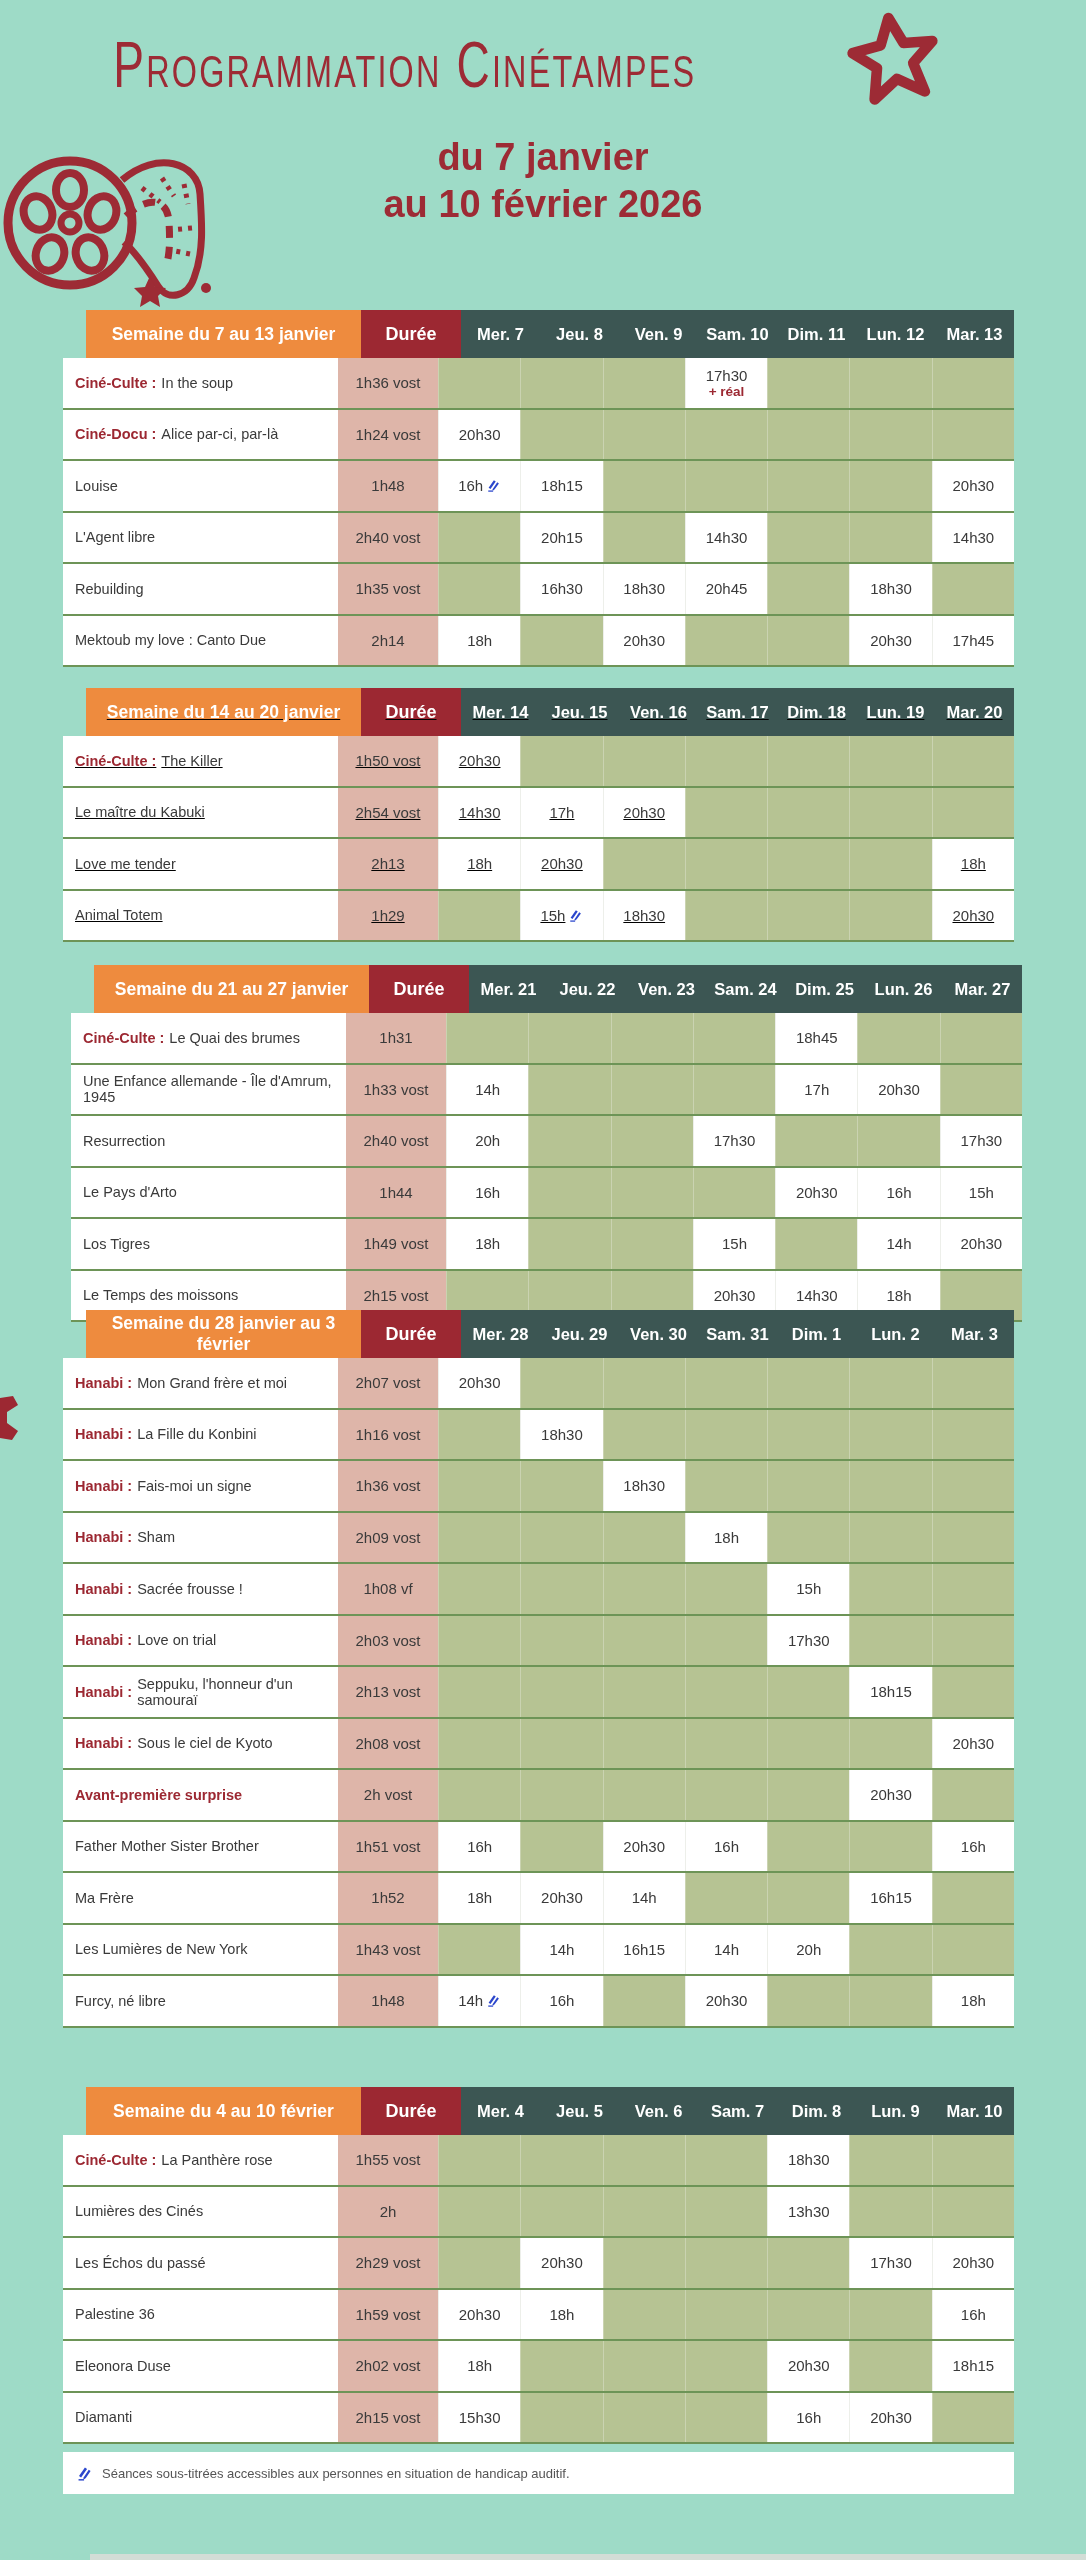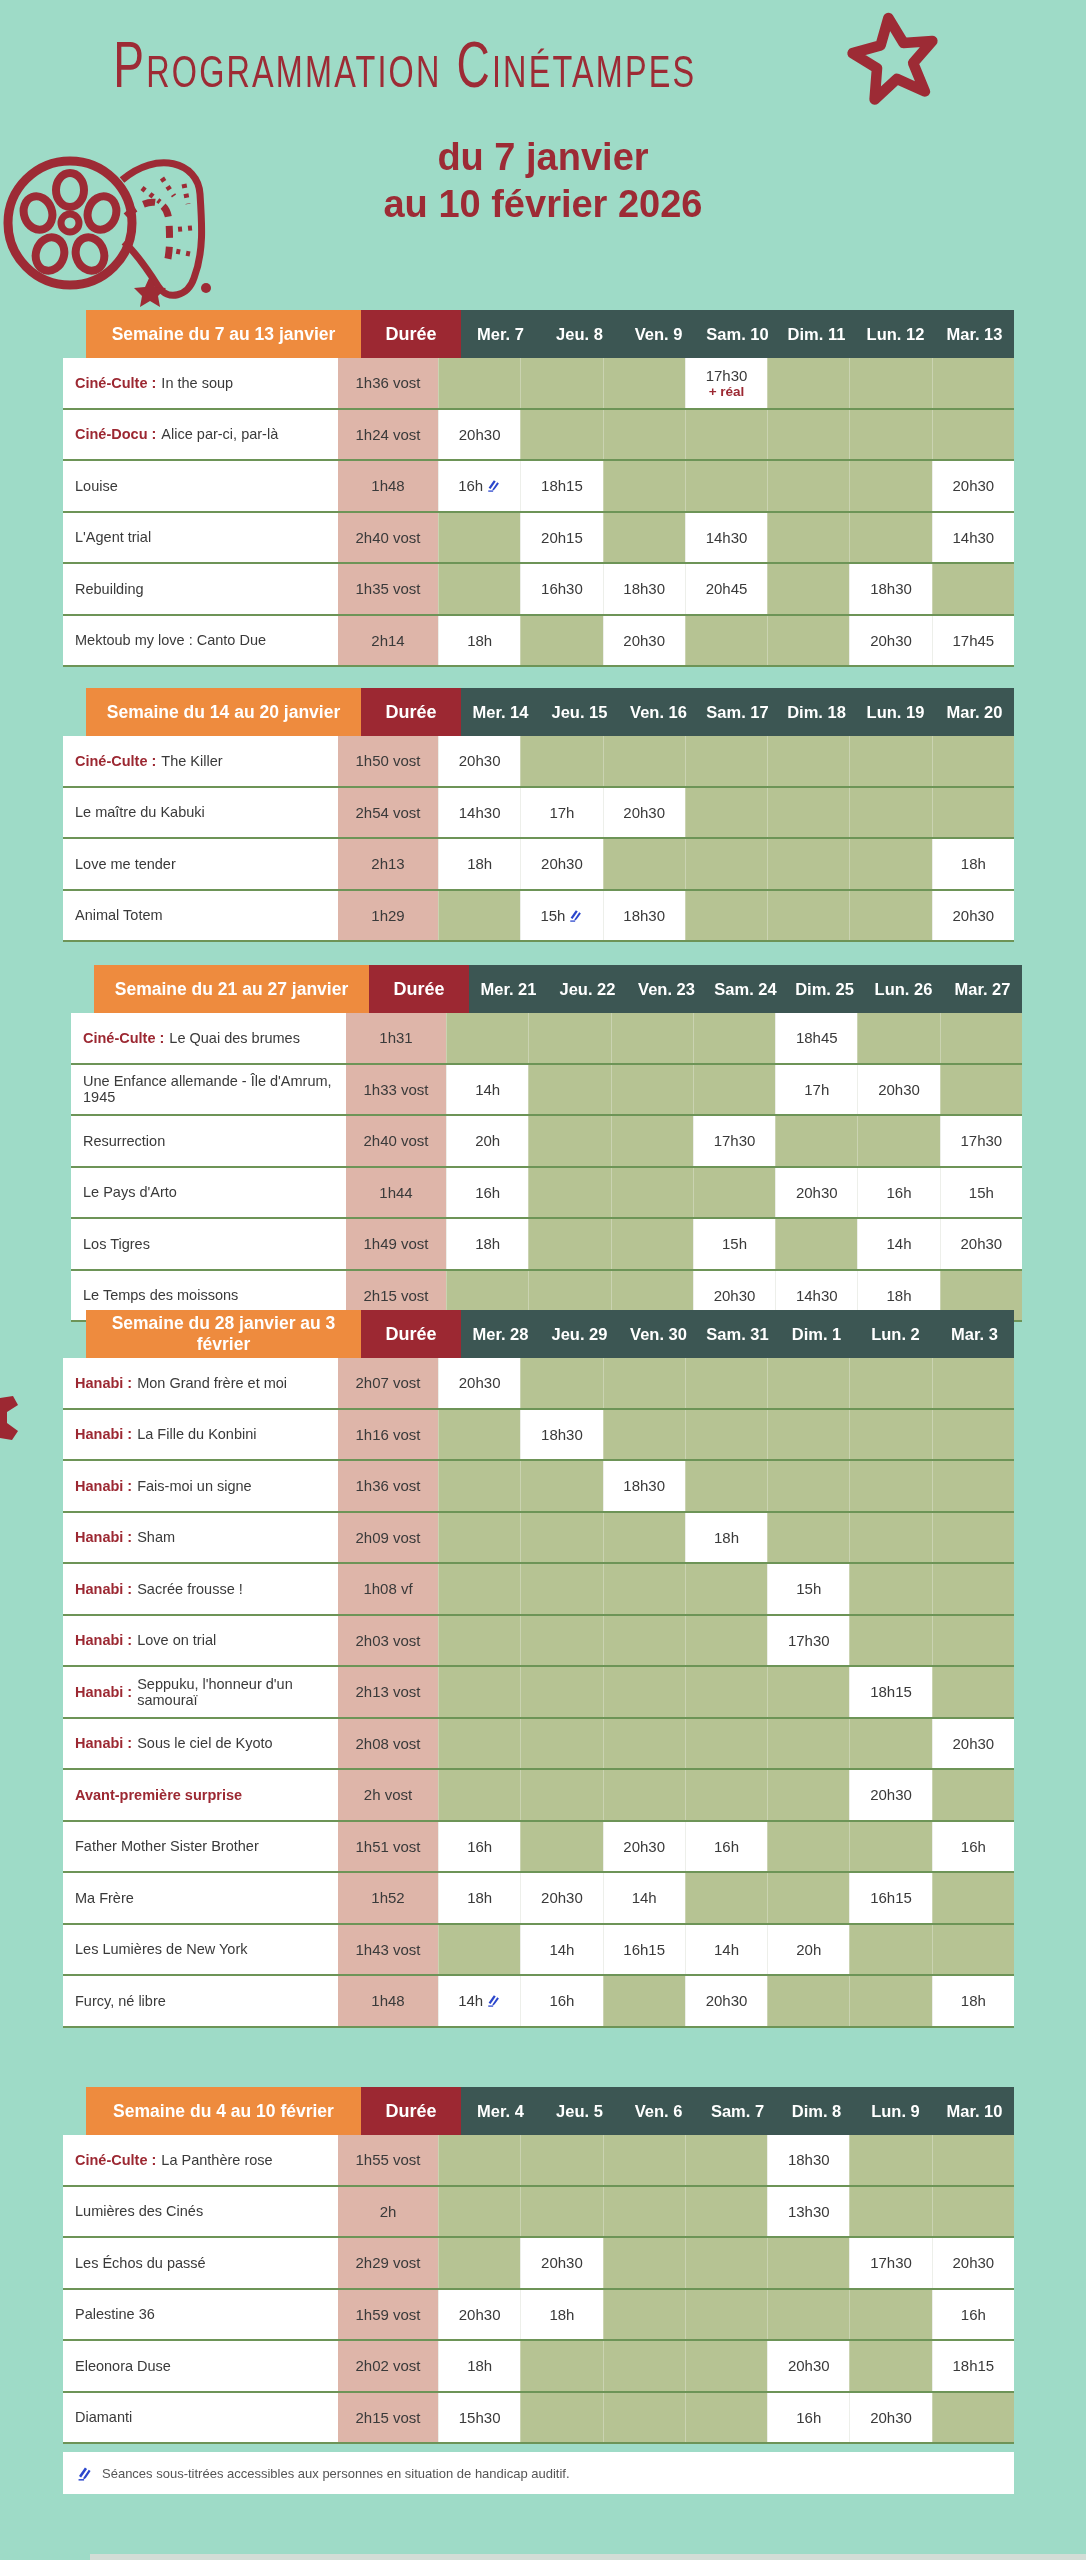--- a/index.html
+++ b/index.html
@@ -163,21 +163,21 @@
           <div class="c-day free"></div>
           <div class="c-day free"></div>
           <div class="c-day show">
             <div class="time-line">
               <span>20h30</span>
             </div>
           </div>
         </div>
         <div class="row">
           <div class="c-title">
-            <span>L'Agent trial</span>
+            <span>L'Agent libre</span>
           </div>
           <div class="c-duree">2h40 vost</div>
           <div class="c-day free"></div>
           <div class="c-day show">
             <div class="time-line">
               <span>20h15</span>
             </div>
           </div>
           <div class="c-day free"></div>
           <div class="c-day show">
@@ -245,21 +245,21 @@
               <span>20h30</span>
             </div>
           </div>
           <div class="c-day show">
             <div class="time-line">
               <span>17h45</span>
             </div>
           </div>
         </div>
       </div>
-      <div class="week" style="top: 688px;">
+      <div class="week" style="top: 688px; text-decoration: underline;">
         <div class="thead">
           <div class="th-week">Semaine du 14 au 20 janvier</div>
           <div class="th-duree">Durée</div>
           <div class="th-days">
             <div class="th-day">Mer. 14</div>
             <div class="th-day">Jeu. 15</div>
             <div class="th-day">Ven. 16</div>
             <div class="th-day">Sam. 17</div>
             <div class="th-day">Dim. 18</div>
             <div class="th-day">Lun. 19</div>

